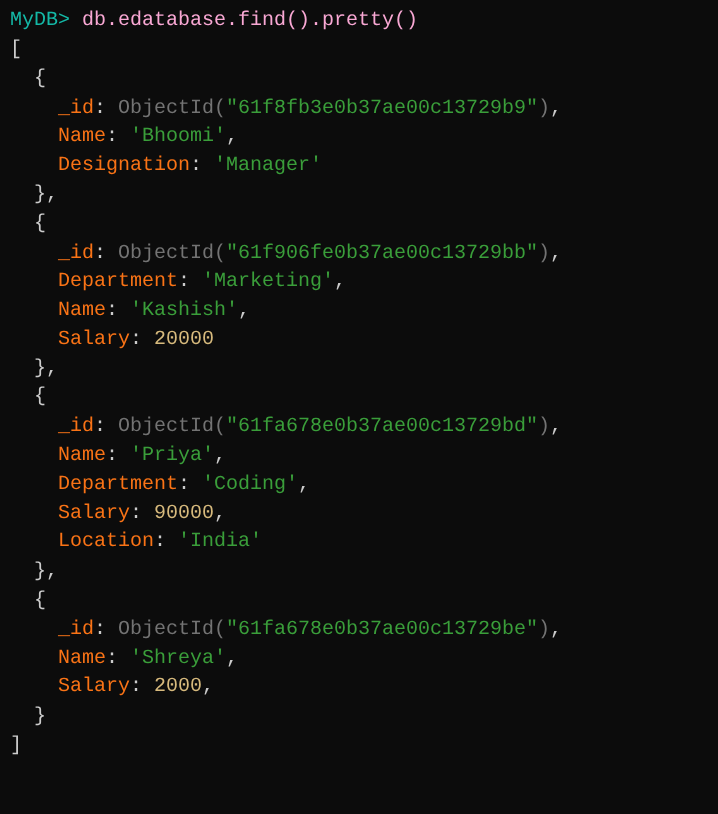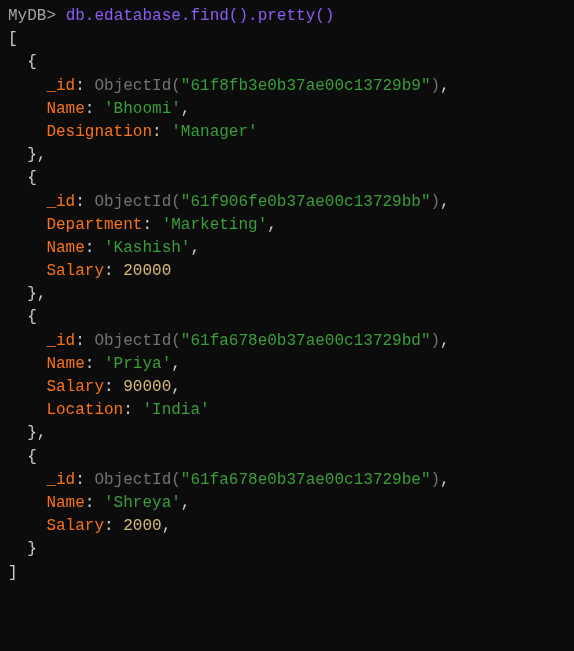--- a/index.html
+++ b/index.html
@@ -15,25 +15,25 @@
       line-height: 1.45;
       padding: 5px 8px;
       width: 574px;
       height: 651px;
       overflow: hidden;
     }
     .line {
       white-space: pre;
     }
     .prompt {
-      color: #a3a3a3;
+      color: #14b8a6;
       font-family: Liberation Mono, monospace;
     }
     .command {
-      color: #8b5cf6;
+      color: #f9a8d4;
     }
     .bracket {
       color: #cccccc;
     }
     .brace {
       color: #cccccc;
     }
     .key {
       color: #f97316;
     }
@@ -71,20 +71,21 @@
       <div class="line">  <span class="brace">},</span></div>
       <div class="line">  <span class="brace">{</span></div>
       <div class="line">    <span class="key">_id</span><span class="punct">: </span><span class="objectid-fn">ObjectId(</span><span class="string">"61f906fe0b37ae00c13729bb"</span><span class="objectid-fn">)</span><span class="comma">,</span></div>
       <div class="line">    <span class="key">Department</span><span class="punct">: </span><span class="string">'Marketing'</span><span class="comma">,</span></div>
       <div class="line">    <span class="key">Name</span><span class="punct">: </span><span class="string">'Kashish'</span><span class="comma">,</span></div>
       <div class="line">    <span class="key">Salary</span><span class="punct">: </span><span class="number">20000</span></div>
       <div class="line">  <span class="brace">},</span></div>
       <div class="line">  <span class="brace">{</span></div>
       <div class="line">    <span class="key">_id</span><span class="punct">: </span><span class="objectid-fn">ObjectId(</span><span class="string">"61fa678e0b37ae00c13729bd"</span><span class="objectid-fn">)</span><span class="comma">,</span></div>
       <div class="line">    <span class="key">Name</span><span class="punct">: </span><span class="string">'Priya'</span><span class="comma">,</span></div>
+      <div class="line">    <span class="key">Department</span><span class="punct">: </span><span class="string">'Coding'</span><span class="comma">,</span></div>
       <div class="line">    <span class="key">Salary</span><span class="punct">: </span><span class="number">90000</span><span class="comma">,</span></div>
       <div class="line">    <span class="key">Location</span><span class="punct">: </span><span class="string">'India'</span></div>
       <div class="line">  <span class="brace">},</span></div>
       <div class="line">  <span class="brace">{</span></div>
       <div class="line">    <span class="key">_id</span><span class="punct">: </span><span class="objectid-fn">ObjectId(</span><span class="string">"61fa678e0b37ae00c13729be"</span><span class="objectid-fn">)</span><span class="comma">,</span></div>
       <div class="line">    <span class="key">Name</span><span class="punct">: </span><span class="string">'Shreya'</span><span class="comma">,</span></div>
       <div class="line">    <span class="key">Salary</span><span class="punct">: </span><span class="number">2000</span><span class="comma">,</span></div>
       <div class="line">  <span class="brace">}</span></div>
     </div>
   <div class="line"><span class="bracket">]</span></div>

